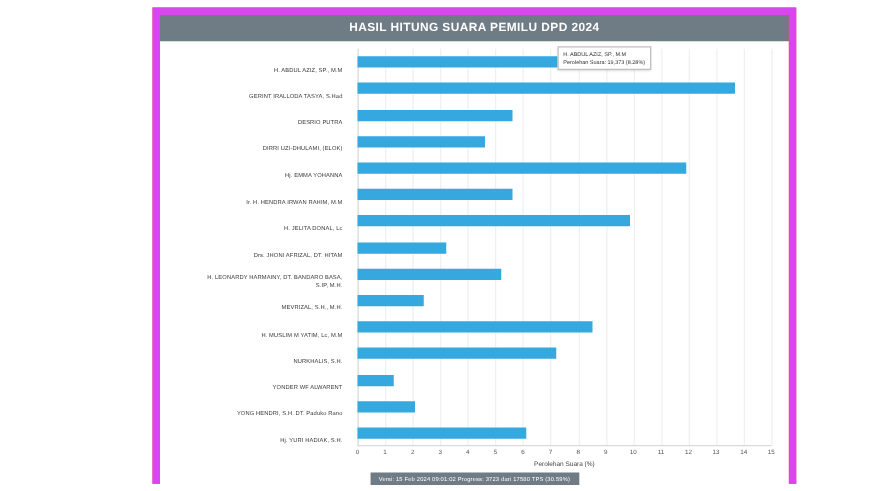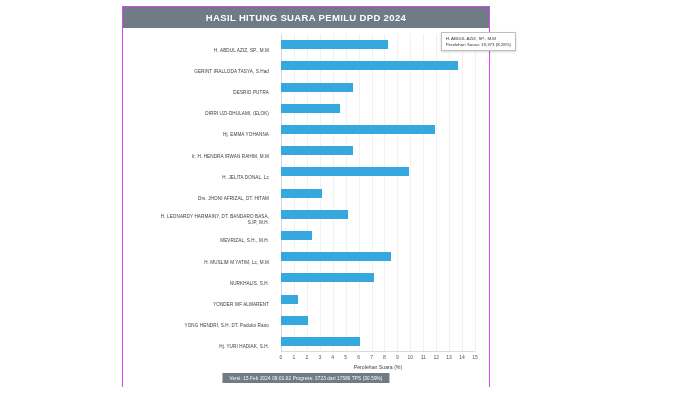--- a/index.html
+++ b/index.html
@@ -7,23 +7,23 @@
     width:700px;height:393px;
     background:#ffffff;
     font-family:"Liberation Sans", sans-serif;
     overflow:hidden;
   }
   #root{position:relative;width:700px;height:393px;background:#ffffff;}
 
   .card{
     position:absolute;
     left:122px; top:6px;
-    width:368px; height:381px;
+    width:515px; height:381px;
     background:#ef4444;
-    border:1px solid #d946ef;
+    border:6px solid #d946ef;
     box-sizing:border-box;
   }
 
   .card-header{
     height:21px;
     background:#6f7b85;
     display:flex;align-items:center;justify-content:center;
     box-sizing:border-box;
   }
   .card-title{

